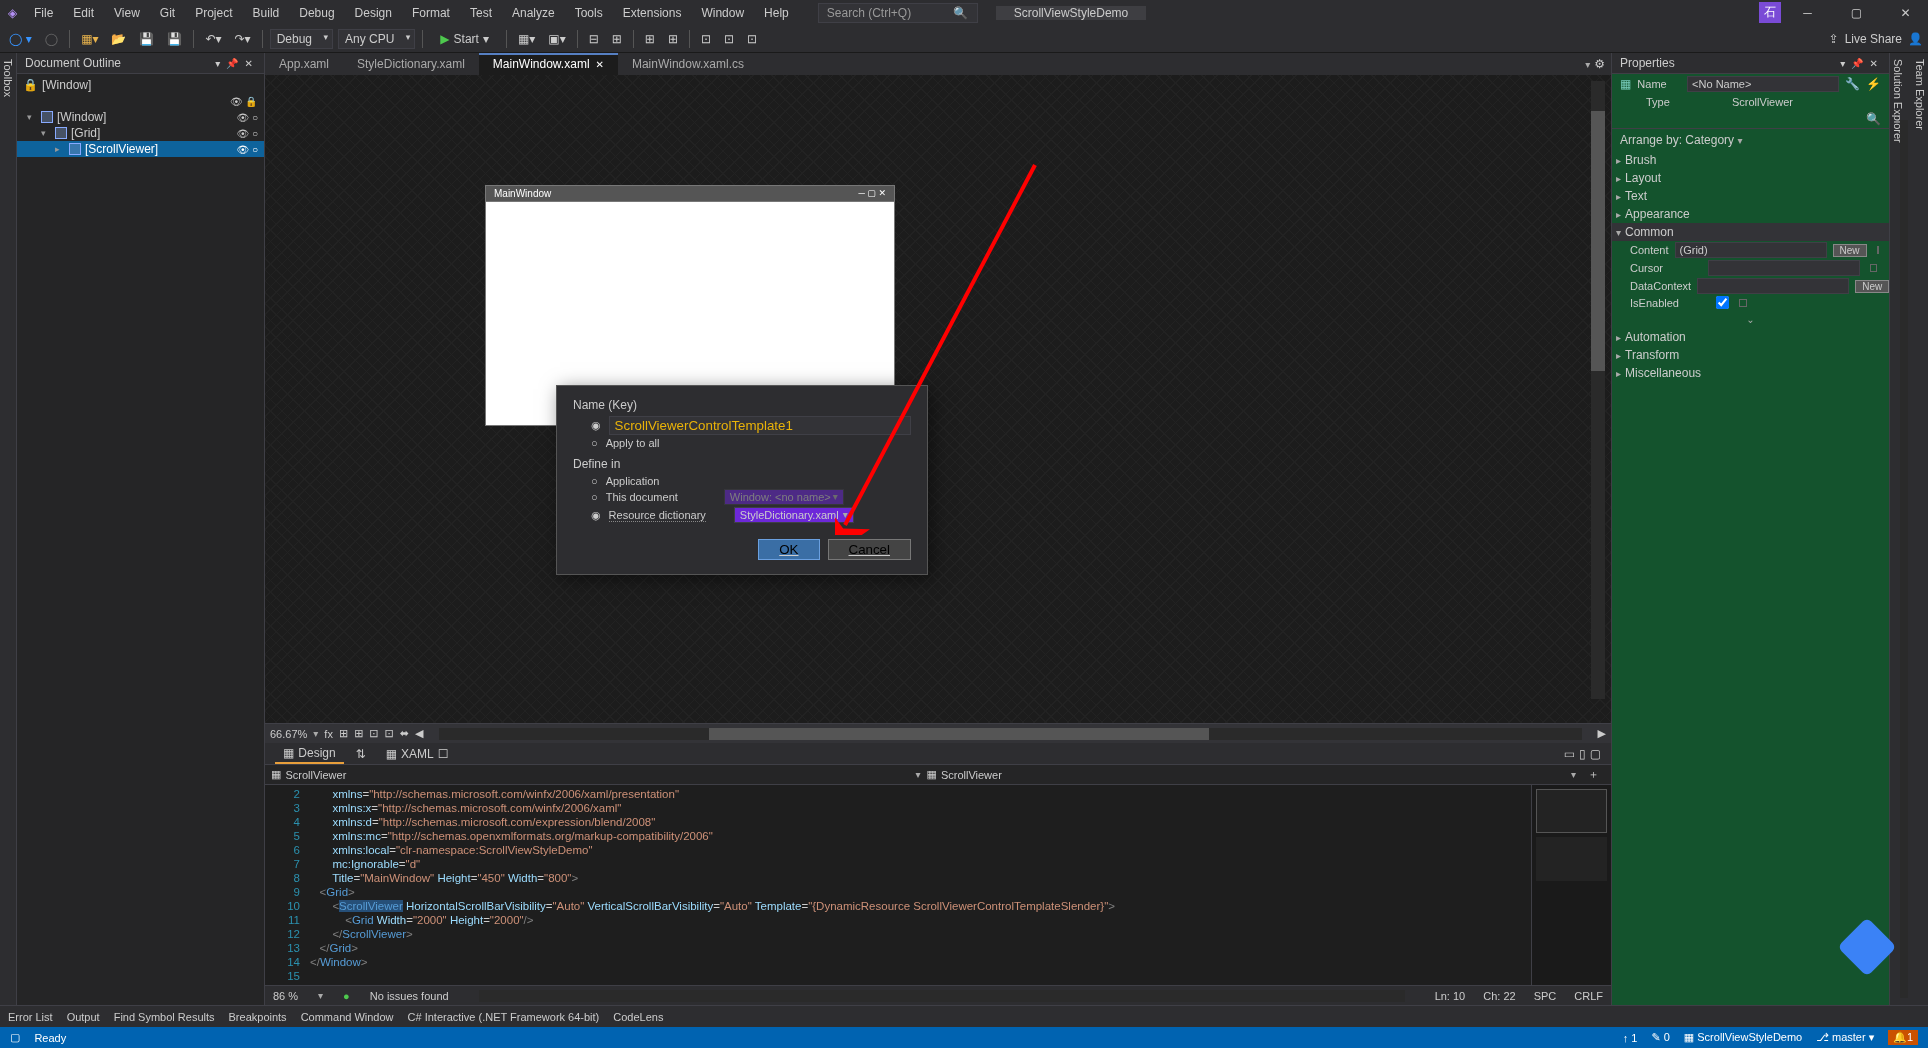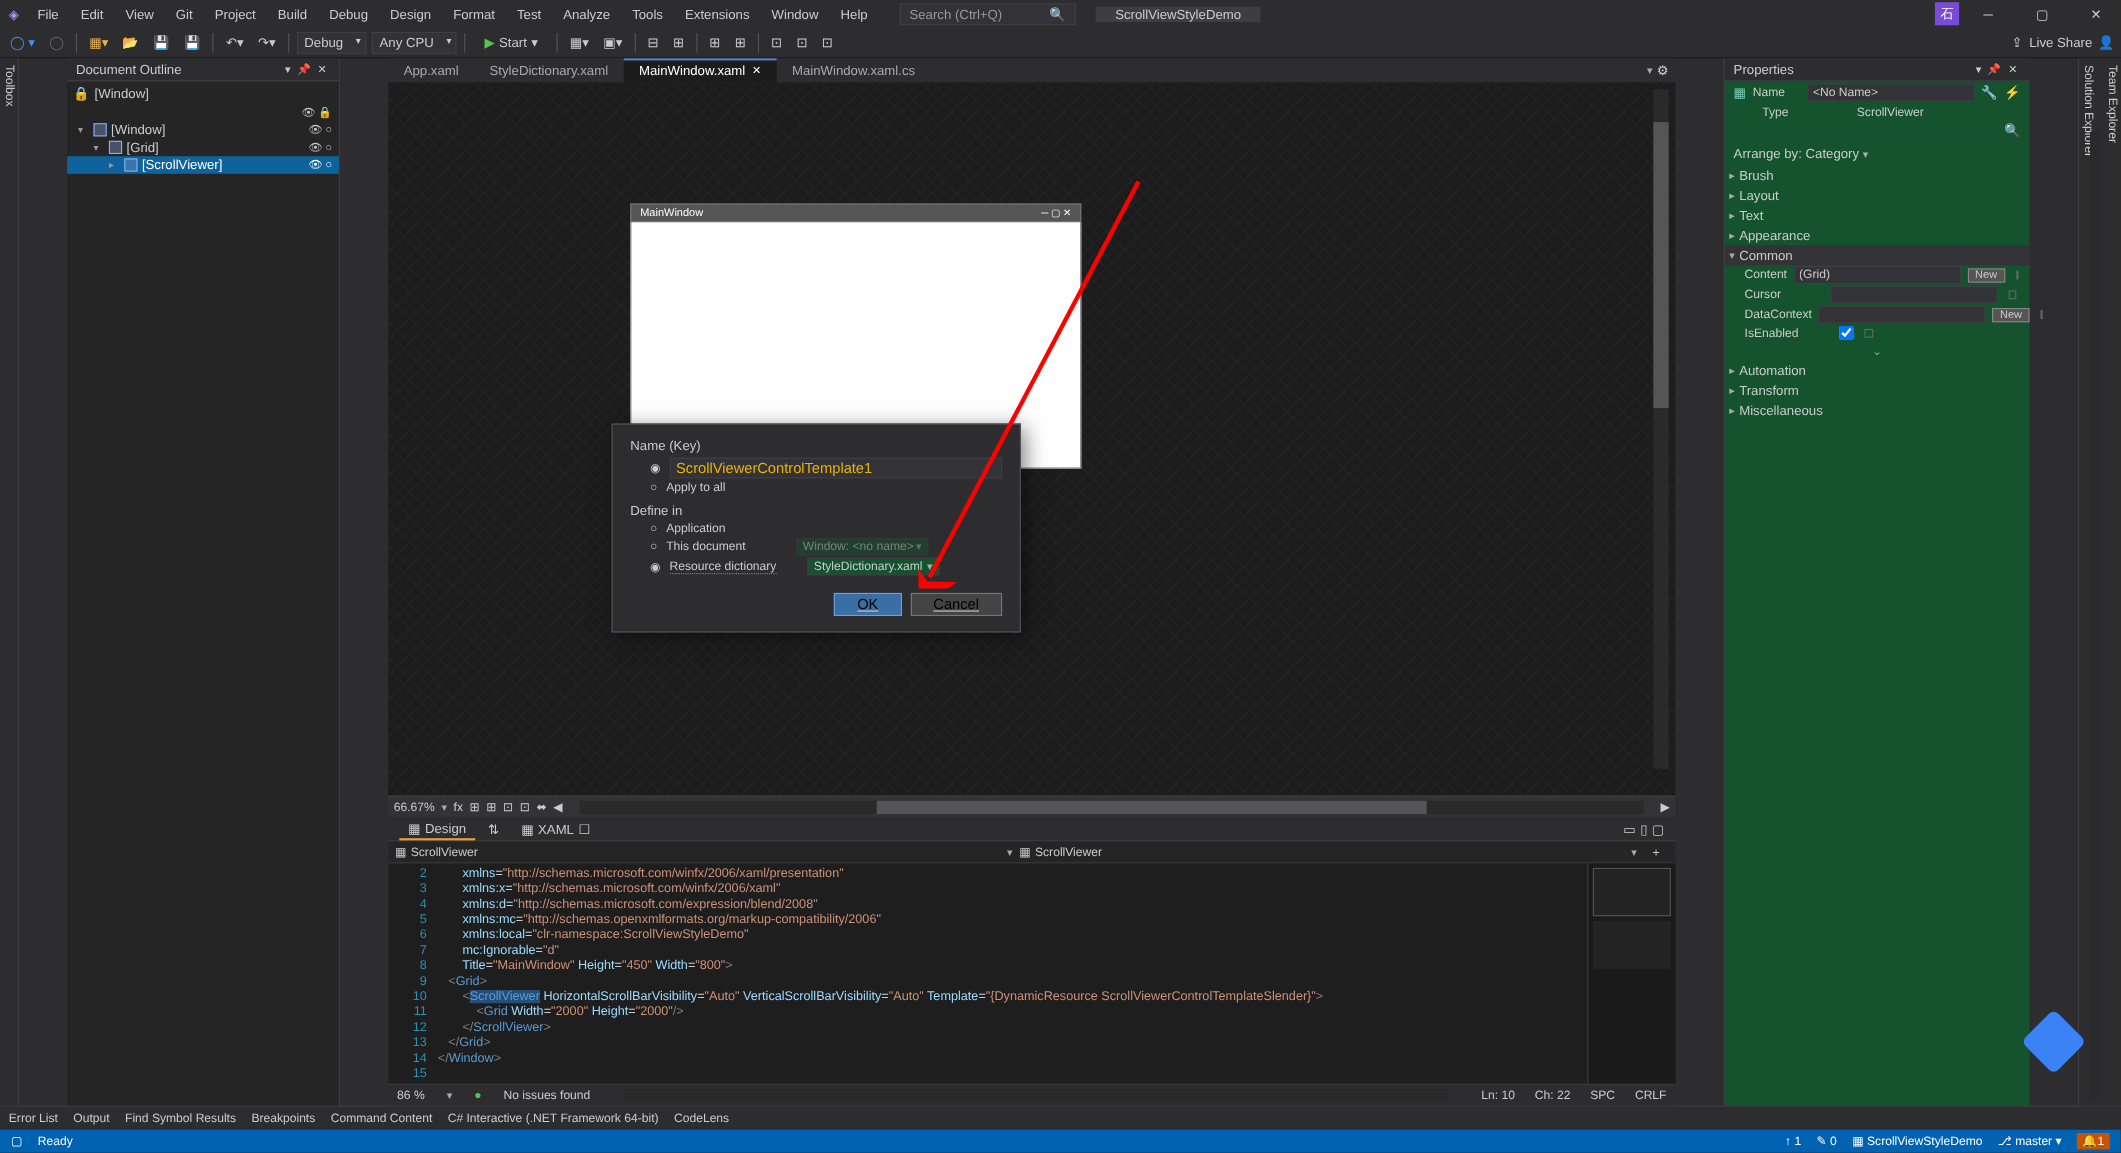--- a/index.html
+++ b/index.html
@@ -12,21 +12,21 @@
 .titlebar-right { margin-left: auto; display: flex; align-items: center; gap: 4px; }
 .solution-name { padding: 0 18px; background: #3e3e42; }
 .win-btn { width: 45px; height: 25px; display: flex; align-items: center; justify-content: center; }
 .toolbar { height: 28px; background: #2d2d30; border-bottom: 1px solid #1a1a1a; display: flex; align-items: center; padding: 0 5px; gap: 5px; }
 .tb-btn { display: flex; align-items: center; padding: 2px 4px; gap: 3px; }
 .tb-sep { width: 1px; height: 18px; background: #555; margin: 0 2px; }
 .tb-dropdown { background: #333337; border: 1px solid #3f3f46; padding: 2px 20px 2px 6px; position: relative; }
 .tb-dropdown::after { content: "▾"; position: absolute; right: 4px; font-size: 9px; }
 .start-btn { display: flex; align-items: center; gap: 4px; padding: 2px 10px; }
 .start-play { color: #4ec94e; }
-.main-area { display: flex; height: calc(100% - 25px - 28px - 22px - 21px); gap: 44px; }
+.main-area { display: flex; height: calc(100% - 25px - 28px - 22px - 21px); }
 .side-tab { writing-mode: vertical-lr; background: #2d2d30; border-right: 1px solid #3f3f46; padding: 6px 2px; font-size: 11px; color: #ccc; }
 .side-tab-r { writing-mode: vertical-lr; background: #2d2d30; border-left: 1px solid #3f3f46; padding: 6px 2px; font-size: 11px; display: flex; flex-direction: column; gap: 10px; }
 .outline-panel { width: 248px; background: #252526; border-right: 1px solid #3f3f46; display: flex; flex-direction: column; }
 .panel-header { background: #2d2d30; padding: 3px 8px; display: flex; align-items: center; border-bottom: 1px solid #3f3f46; }
 .panel-title { flex: 1; }
 .panel-btn { padding: 0 3px; font-size: 10px; }
 .outline-top { padding: 4px 6px; display: flex; align-items: center; gap: 4px; }
 .outline-tree { flex: 1; padding: 2px 0; }
 .tree-row { display: flex; align-items: center; padding: 1px 6px; gap: 4px; }
 .tree-row.selected { background: #0e639c; color: #fff; }
@@ -66,21 +66,21 @@
 .new-btn { background: #555; border: 1px solid #888; padding: 0 6px; font-size: 10px; }
 .bottom-tabs { height: 22px; background: #2d2d30; display: flex; align-items: center; padding: 0 8px; gap: 14px; border-top: 1px solid #3f3f46; font-size: 11px; }
 .status-bar { height: 21px; background: #0063b1; color: #fff; display: flex; align-items: center; padding: 0 10px; gap: 14px; font-size: 11px; }
 .sb-right { margin-left: auto; display: flex; gap: 14px; align-items: center; }
 .dialog { position: absolute; left: 556px; top: 385px; width: 372px; background: #2d2d30; border: 1px solid #555; box-shadow: 4px 4px 18px rgba(0,0,0,.5); z-index: 100; }
 .dlg-title { background: #eee; color: #222; padding: 4px 10px; display: flex; align-items: center; }
 .dlg-body { padding: 12px 16px 14px; }
 .dlg-label { margin-bottom: 4px; }
 .dlg-radio-row { display: flex; align-items: center; gap: 8px; margin: 2px 0 2px 18px; font-size: 11px; }
 .dlg-text { background: #333337; border: 1px solid #3f3f46; padding: 1px 5px; flex: 1; color: #eab308; }
-.dlg-combo { background: #14532d; border: 1px solid #3f3f46; padding: 1px 5px; width: 120px; color: #ccc; display: flex; justify-content: space-between; }
+.dlg-combo { background: #6d28d9; border: 1px solid #3f3f46; padding: 1px 5px; width: 120px; color: #ccc; display: flex; justify-content: space-between; }
 .dlg-btns { display: flex; justify-content: flex-end; gap: 8px; margin-top: 16px; text-decoration: underline; }
 .dlg-btn { background: #444; border: 1px solid #777; padding: 2px 20px; }
 .dlg-btn.primary { background: #3a6ea5; border-color: #6aa0e0; }
 .arrow-annot { position: absolute; left: 835px; top: 155px; width: 210px; height: 380px; z-index: 200; pointer-events: none; }
 .kw { color: #569cd6; } .attr { color: #9cdcfe; } .str { color: #ce9178; } .brc { color: #808080; } .sel { background: #264f78; }
 .chev { font-size: 10px; color: #aaa; }
 </style>
 </head>
 <body>
 
@@ -380,21 +380,21 @@
     <span>Solution Explorer</span>
     <span>Team Explorer</span>
   </div>
 </div>
 
 <div class="bottom-tabs" id="bottom-tabs">
     <span>Error List</span>
     <span>Output</span>
     <span>Find Symbol Results</span>
     <span>Breakpoints</span>
-    <span>Command Content</span>
+    <span>Command Window</span>
     <span>C# Interactive (.NET Framework 64-bit)</span>
     <span>CodeLens</span>
   </div>
 
 <div class="status-bar">
   <span>▢</span>
   <span>Ready</span>
   <div class="sb-right">
     <span>↑ <span>1</span></span>
     <span>✎ <span>0</span></span>

